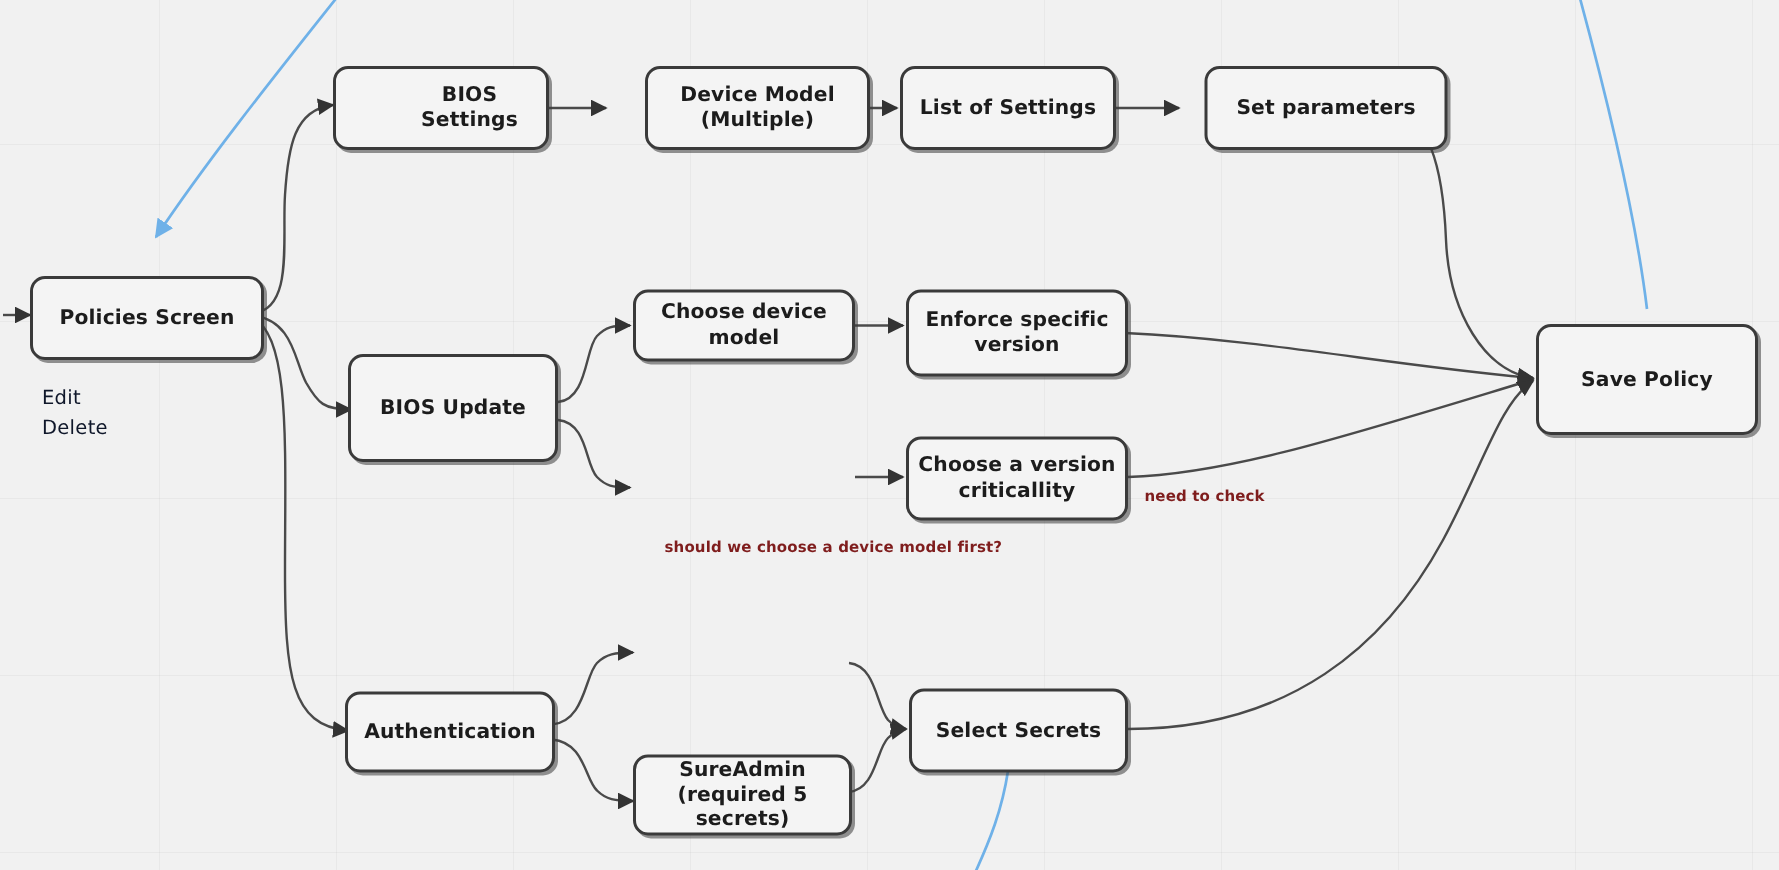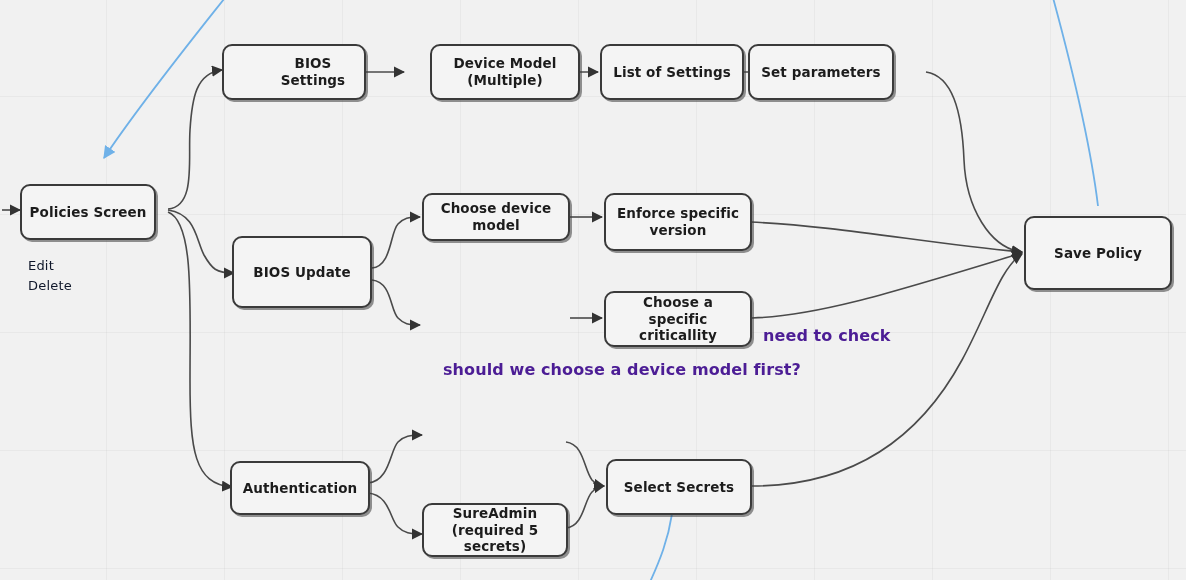--- a/index.html
+++ b/index.html
@@ -48,22 +48,22 @@
     color: #1c1c1c;
     font-weight: bold;
     font-size: 13.5px;
     line-height: 1.25;
     letter-spacing: 0.1px;
     padding: 4px 6px;
     white-space: pre-line;
   }
   .annotation {
     position: absolute;
-    color: #4c1d95;
-    font-size: 16px;
+    color: #7f1d1d;
+    font-size: 10px;
     font-weight: bold;
     letter-spacing: 0.1px;
     white-space: nowrap;
   }
   .side-action {
     position: absolute;
     color: #0f172a;
     font-size: 13px;
     letter-spacing: 0.2px;
     white-space: nowrap;
@@ -115,57 +115,57 @@
       <path d="M 752 486 C 860 486 924 430 962 360 C 988 312 1000 268 1022 254"></path>
     </g>
 
     <g fill="none" stroke="#6fb1e8" stroke-width="1.8">
       <path d="M 228 -6 C 190 42 140 104 104 158" marker-end="url(#arrow-blue)"></path>
       <path d="M 1052 -6 C 1070 60 1090 140 1098 206"></path>
       <path d="M 672 514 C 668 540 660 560 650 582"></path>
     </g>
   </svg>
 
-  <div class="node" style="left:20px; top:184px; width:136px; height:56px;">
+  <div class="node" style="left:20px; top:184px; width:156px; height:56px;">
     <span>Policies Screen</span>
   </div>
 
   <div class="node" style="left:222px; top:44px; width:144px; height:56px;padding-left:44px;">
     <span>BIOS Settings</span>
   </div>
 
   <div class="node" style="left:406px; top:44px; width:150px; height:56px;margin-left:24px;">
     <span>Device Model
 (Multiple)</span>
   </div>
 
   <div class="node" style="left:600px; top:44px; width:144px; height:56px;">
     <span>List of Settings</span>
   </div>
 
-  <div class="node" style="left:748px; top:44px; width:146px; height:56px;">
+  <div class="node" style="left:803px; top:44px; width:162px; height:56px;">
     <span>Set parameters</span>
   </div>
 
   <div class="node" style="left:232px; top:236px; width:140px; height:72px;">
     <span>BIOS Update</span>
   </div>
 
   <div class="node" style="left:422px; top:193px; width:148px; height:48px;">
     <span>Choose device model</span>
   </div>
 
   <div class="node" style="left:604px; top:193px; width:148px; height:58px;">
     <span>Enforce specific
 version</span>
   </div>
 
 
   <div class="node" style="left:604px; top:291px; width:148px; height:56px;">
-    <span>Choose a specific
+    <span>Choose a version
 criticallity</span>
   </div>
 
   <div class="node" style="left:230px; top:461px; width:140px; height:54px;">
     <span>Authentication</span>
   </div>
 
 
   <div class="node" style="left:422px; top:503px; width:146px; height:54px;">
     <span>SureAdmin

